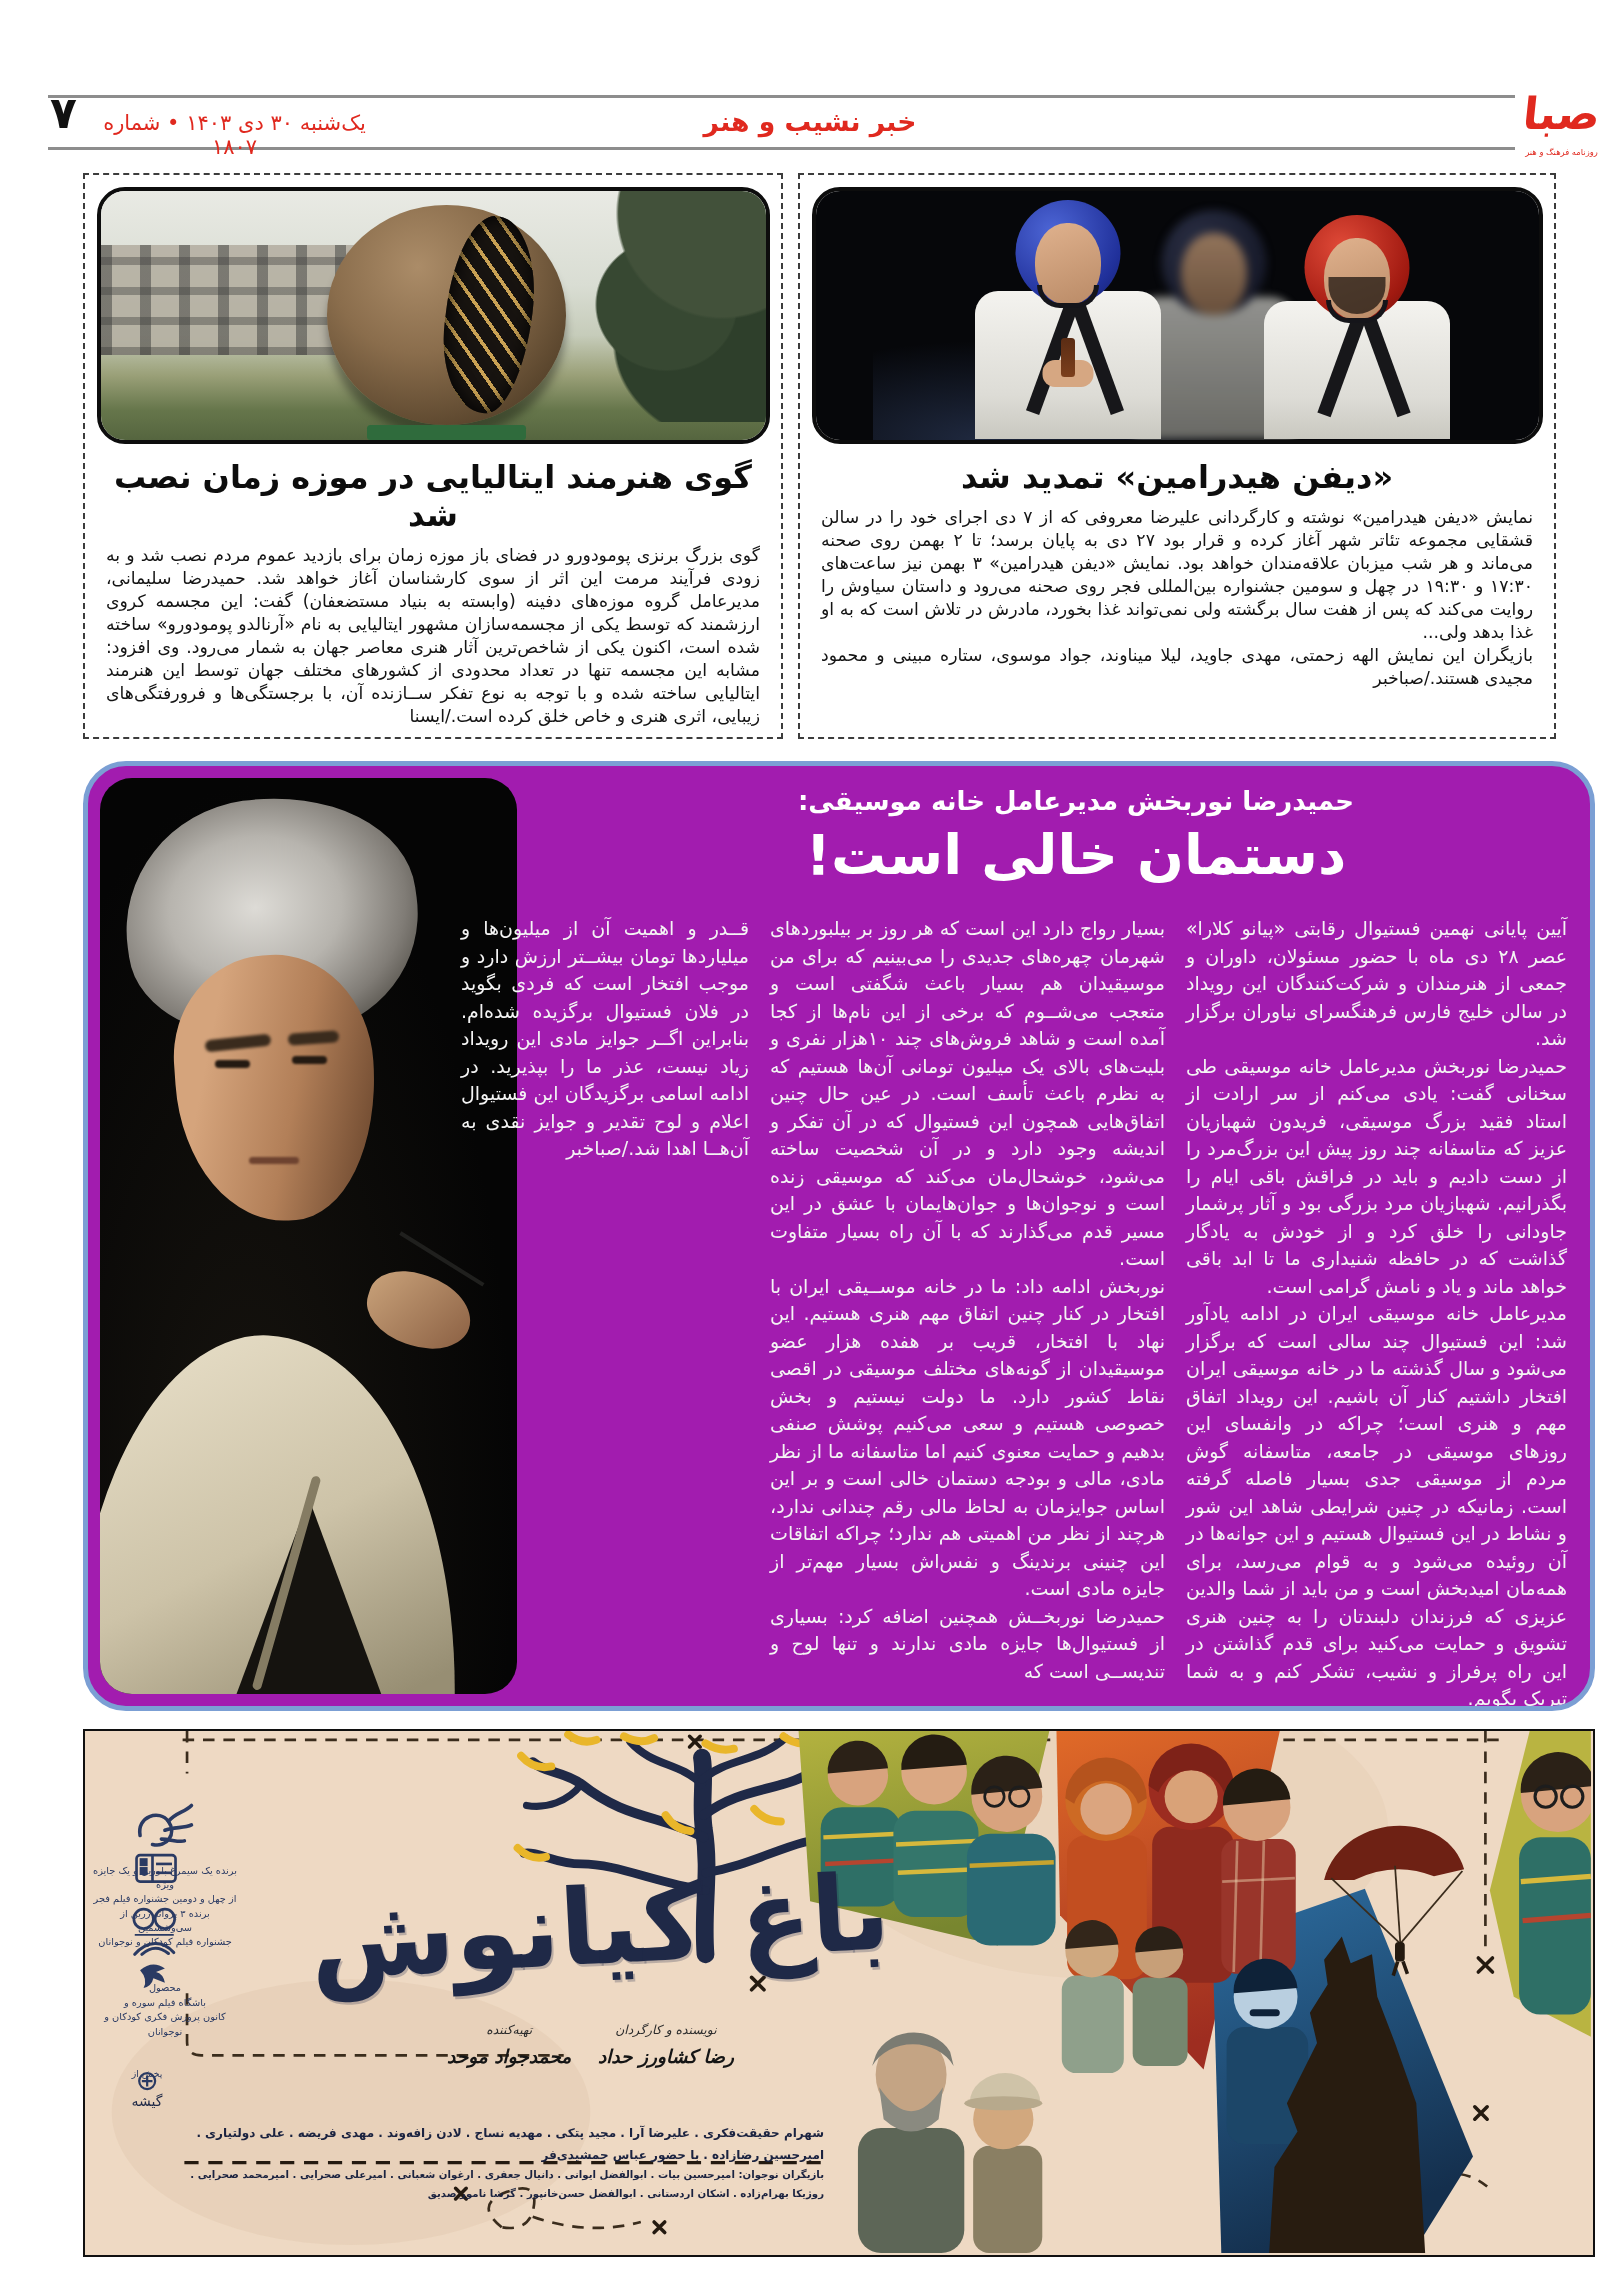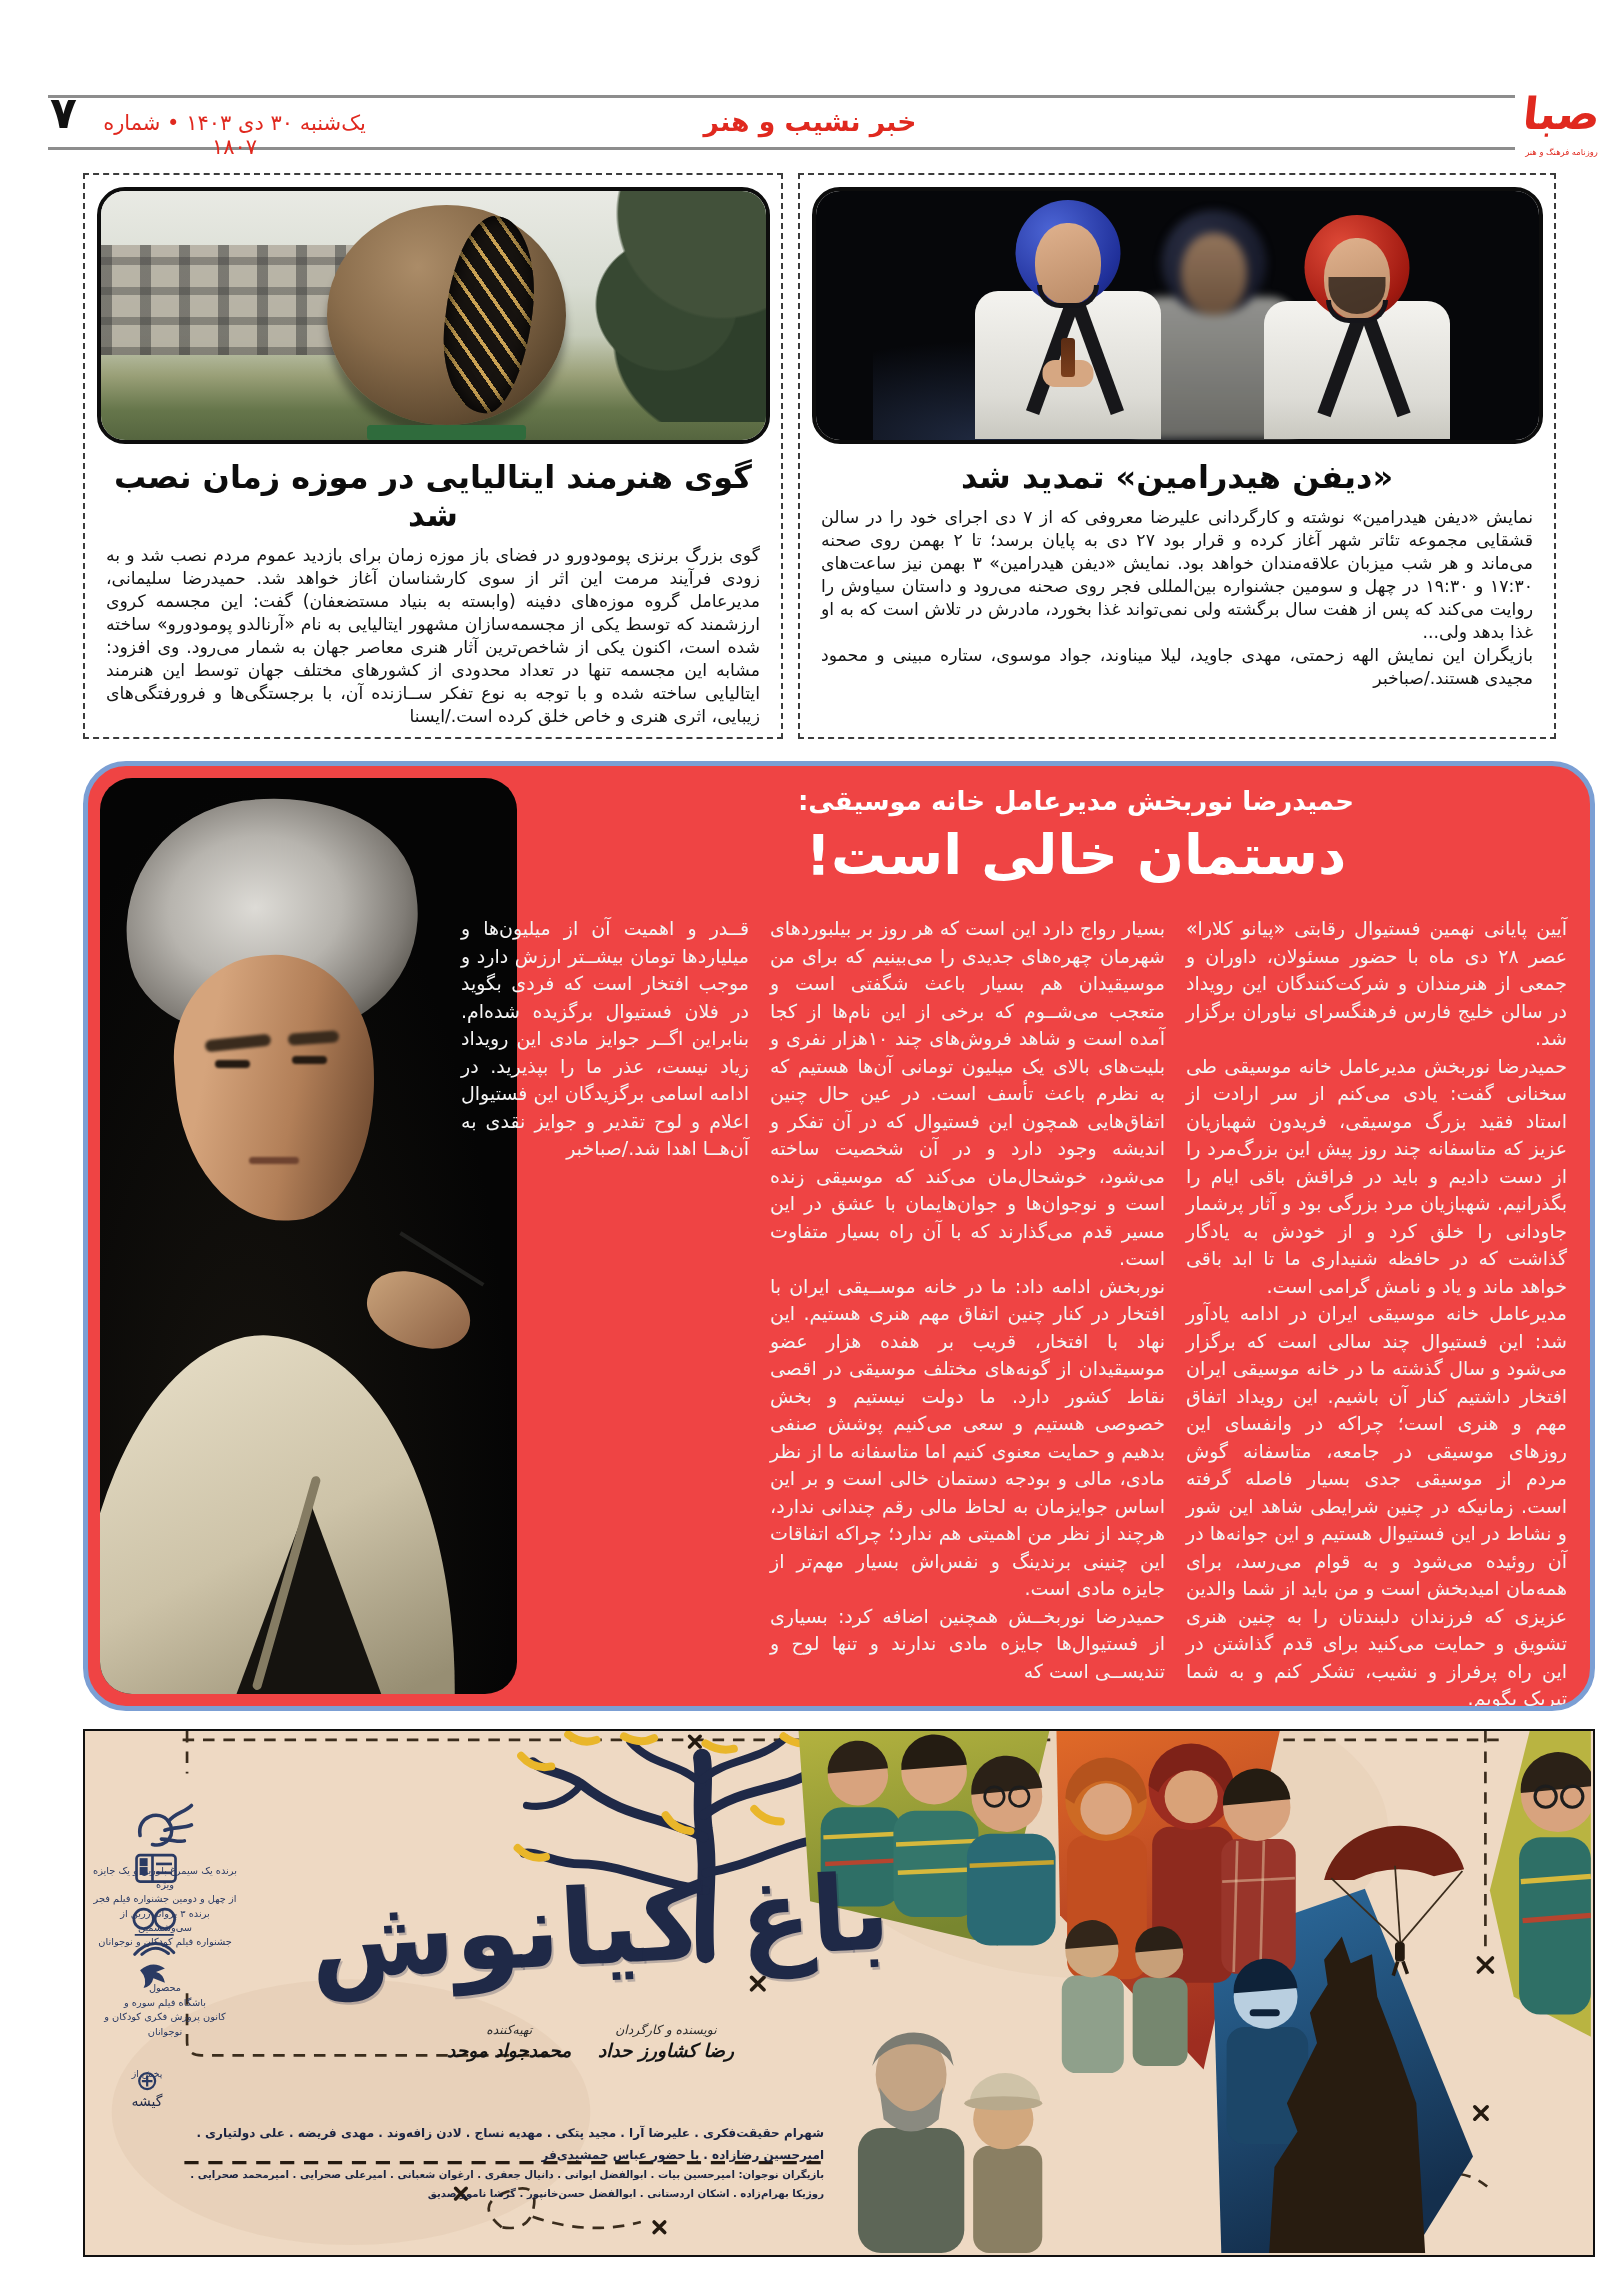--- a/index.html
+++ b/index.html
@@ -61,21 +61,21 @@
   .helmet.blue { background:radial-gradient(circle at 35% 30%, #4d66d6, #20309a 70%, #141d66); }
   .helmet.red  { background:radial-gradient(circle at 35% 30%, #e04a38, #a01910 70%, #6e0f09); }
   .helmet.dark { background:radial-gradient(circle at 35% 30%, #2b3046, #171a2a 75%); }
   .actor .beard { position:absolute; top:62px; left:50%; transform:translateX(-50%); width:57px; height:37px; border-radius:0 0 35px 35px; background:rgba(30,22,16,.75); }
   .actor .bottle { position:absolute; bottom:26%; left:50%; transform:translateX(-50%); width:14px; height:39px; background:linear-gradient(#5a2c14,#7c3f1c); border-radius:3.5px; }
   .actor .hands { position:absolute; bottom:22%; left:50%; transform:translateX(-50%); width:51px; height:26.6px; background:#d6a782; border-radius:12.4px; }
   .actor.blur { filter:blur(4.4px); opacity:.95; }
 
   
   .feature-box { position:absolute; left:84px; top:761px; width:1512px; height:950px;
-    background:#ef4444; border:5.3px solid #7b9fd4; border-radius:43px; overflow:hidden; }
+    background:#a21caf; border:5.3px solid #7b9fd4; border-radius:43px; overflow:hidden; }
   .portrait { position:absolute; left:12.4px; top:12.4px; bottom:12.4px; width:417px; border-radius:32px;
     background:radial-gradient(ellipse at 35% 80%, #17140f 0%, #050505 70%); overflow:hidden; }
   .p-hair { position:absolute; left:25px; top:19.5px; width:293px; height:239px; transform:rotate(-8deg);
     background:radial-gradient(ellipse at 45% 45%, #dddbd6 0%, #b7b4ae 38%, #807c76 66%, #434039 88%, rgba(0,0,0,0) 97%);
     border-radius:55% 65% 50% 60% / 65% 55% 60% 50%; }
   .p-face { position:absolute; left:76px; top:177px; width:199px; height:266px; transform:rotate(-4deg);
     background:linear-gradient(105deg,#d5a47c 22%,#b27f58 58%,#6f4a30 92%);
     border-radius:50% 50% 46% 54% / 40% 44% 60% 56%; }
   .p-brow { position:absolute; width:66px; height:12.4px; background:#3a2b1d; border-radius:7px; filter:blur(1.8px); }
   .p-brow.l { left:105px; top:259px; transform:rotate(-6deg); }
@@ -101,21 +101,21 @@
   .poster { position:absolute; left:84px; top:1729px; width:1512px; height:528px;
     border:2.7px solid #101010; background:#eed9c3; overflow:hidden; }
   .poster svg { position:absolute; left:0; top:0; }
   .poster-title { position:absolute; left:273px; top:140px; width:532px; text-align:center;
     font-size:105px; font-weight:bold; color:#1f2947; transform:rotate(-3deg);
     letter-spacing:-1.8px; line-height:1.05; white-space:nowrap;
     text-shadow:1.8px 2.7px 0 rgba(31,41,71,.25); }
   .credits { position:absolute; left:355px; top:291px; width:301px; display:flex; gap:26.6px; direction:rtl; justify-content:center; }
   .credit { text-align:center;font-style:italic; }
   .credit .role { font-size:12.4px; color:#2c2c2c; letter-spacing:0.9px; }
-  .credit .name { font-size:18.6px; font-weight:bold; color:#151515; margin-top:3px; }
+  .credit .name { font-size:18.6px; font-weight:bold; color:#151515; margin-top:9px; }
   .cast { position:absolute; right:769px; width:642px; top:392px; text-align:right; color:#1b2340; }
   .cast .l1 { font-size:12px; font-weight:bold; line-height:1.8; }
   .cast .l2 { font-size:10.2px; line-height:1.8;font-weight:bold; }
   .side-text { position:absolute; left:7px; width:146px; color:#2a3a63; text-align:center; white-space:pre-line; }
   .award-text { top:133px; font-size:9.8px; line-height:1.45; }
   .product-text { top:250px; font-size:9.8px; line-height:1.5; }
   .dist-text { position:absolute; left:22px; top:337px; width:80px; font-size:9.3px; color:#2a3a63; text-align:center; }
   .media-partner { position:absolute; left:22px; top:362px; width:80px; font-size:14px; font-weight:normal; color:#1f2947; text-align:center; }
 </style>
 </head>

